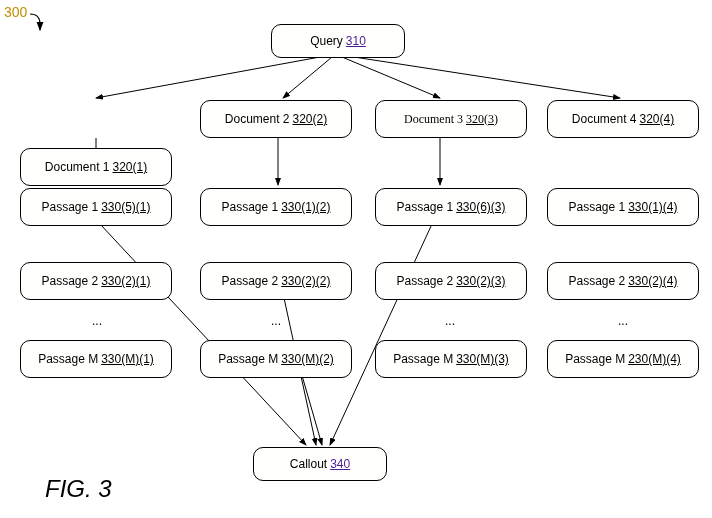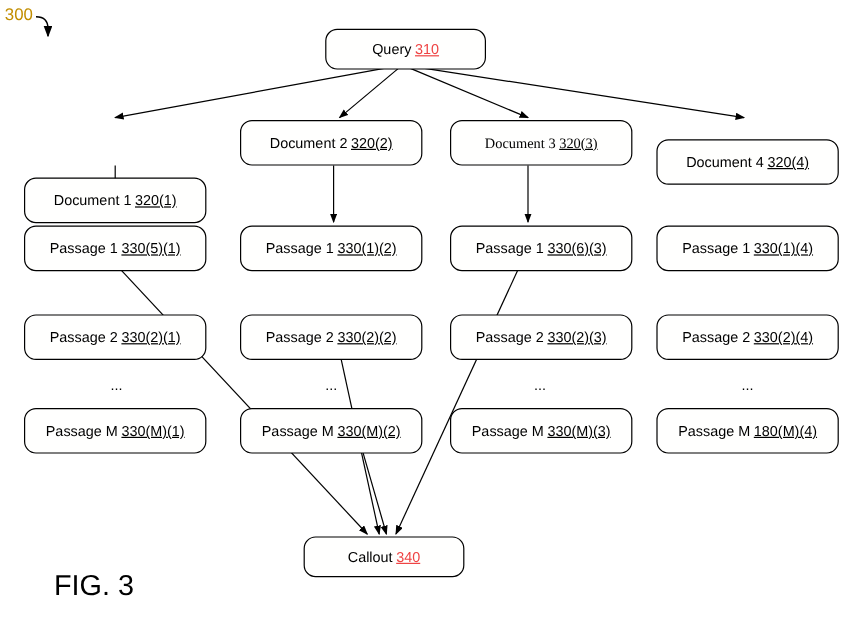--- a/index.html
+++ b/index.html
@@ -1,20 +1,20 @@
 <!DOCTYPE html>
 <html><head>
 <meta charset="utf-8">
 <style>
   html,body{margin:0;padding:0;width:712px;height:518px;background:#fff;font-family:Arial,Helvetica,sans-serif;font-size:12px;color:#000;}
   .node{position:absolute;border:1px solid #000;border-radius:10px;display:flex;align-items:center;justify-content:center;background:#fffffe;}
   .node span.ref{text-decoration:underline;padding-left:3px;}
-  .ref-y{color:#ef4444;}
+  .ref-y{color:#4c1d95;}
   .fig-300{position:absolute;left:4px;top:4px;font-weight:normal;font-size:14px;color:#c28e00;}
-  .fig-label{position:absolute;left:45px;top:475px;font-size:24px;font-weight:400;}
+  .fig-label{position:absolute;left:45px;top:475px;font-size:24px;font-weight:400;font-style:italic;}
   .dots{position:absolute;font-size:12px;}
   svg{position:absolute;left:0;top:0;width:712px;height:518px;pointer-events:none;}
 </style>
 </head>
 <body>
 
 <svg>
   <defs>
     <marker id="arr" markerWidth="8" markerHeight="8" refX="7" refY="3" orient="auto">
       <path d="M0,0 L8,3 L0,6 Z" fill="#000"></path>
@@ -50,21 +50,21 @@
   <span class="ref">320(1)</span>
 </div>
 <div class="node" style="left:200px;top:100px;width:150px;height:36px;">
   <span>Document 2</span>
   <span class="ref">320(2)</span>
 </div>
 <div class="node" style="left:375px;top:100px;width:150px;height:36px;font-family:Liberation Serif, serif;">
   <span>Document 3</span>
   <span class="ref">320(3)</span>
 </div>
-<div class="node" style="left:547px;top:116px;width:150px;height:36px;text-align:right;">
+<div class="node" style="left:547px;top:100px;width:150px;height:36px;text-align:right;">
   <span>Document 4</span>
   <span class="ref">320(4)</span>
 </div>
 
 <div class="node" style="left:20px;top:188px;width:150px;height:36px;">
   <span>Passage 1</span>
   <span class="ref">330(5)(1)</span>
 </div>
 <div class="node" style="left:200px;top:188px;width:150px;height:36px;">
   <span>Passage 1</span>
@@ -108,21 +108,21 @@
 <div class="node" style="left:200px;top:340px;width:150px;height:36px;">
   <span>Passage M</span>
   <span class="ref">330(M)(2)</span>
 </div>
 <div class="node" style="left:375px;top:340px;width:150px;height:36px;">
   <span>Passage M</span>
   <span class="ref">330(M)(3)</span>
 </div>
 <div class="node" style="left:547px;top:340px;width:150px;height:36px;">
   <span>Passage M</span>
-  <span class="ref">180(M)(4)</span>
+  <span class="ref">230(M)(4)</span>
 </div>
 
 <div class="node" style="left:253px;top:447px;width:132px;height:32px;">
   <span>Callout</span>
   <span class="ref ref-y">340</span>
 </div>
 
 <div class="fig-label">FIG. 3</div>
 
 </body></html>

